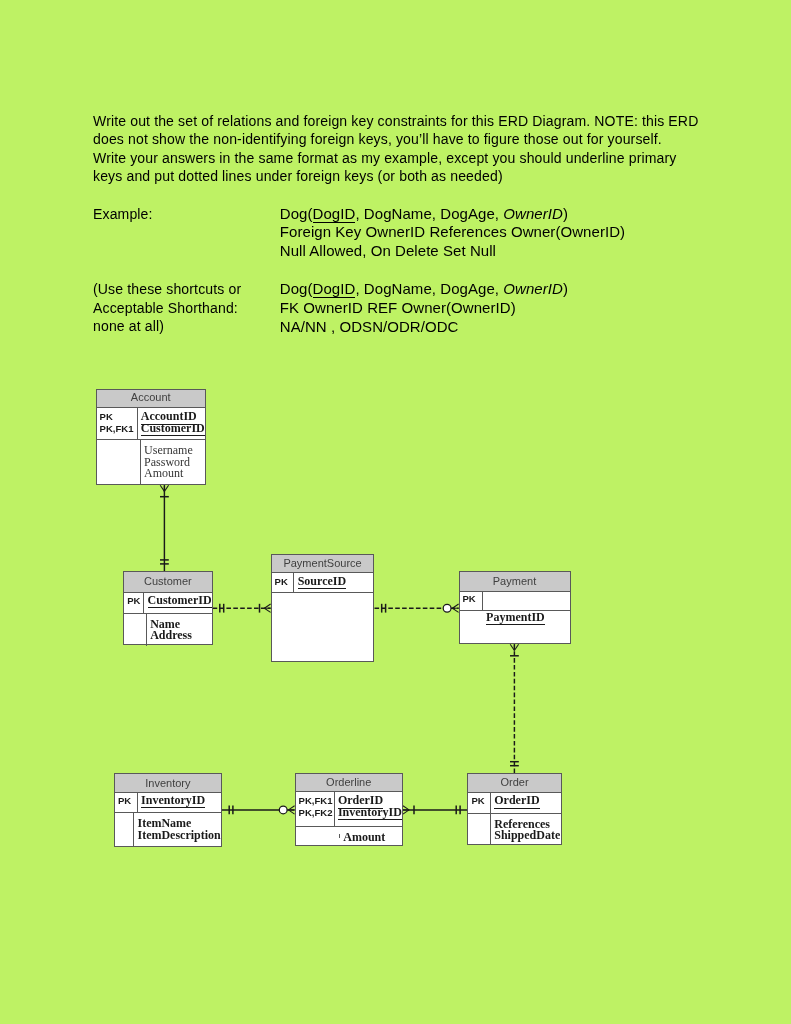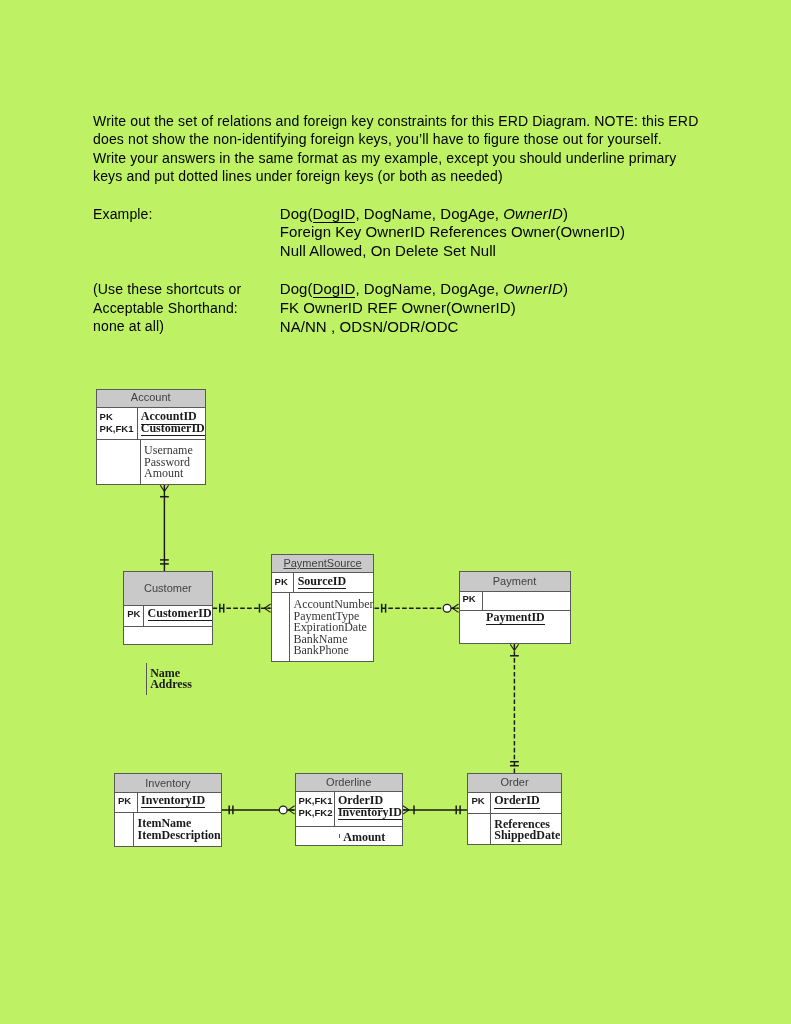--- a/index.html
+++ b/index.html
@@ -156,59 +156,49 @@
         <div class="sect" style="height: 43.9px;">
           <div class="kcol" style="width: 44.3px;"></div>
           <div class="fcol plain" style="padding-top: 5px;">
             <div>Username</div>
             <div>Password</div>
             <div>Amount</div>
           </div>
         </div>
       </div>
       <div class="tbl" style="left: 123.2px; top: 571px; width: 89.4px; height: 73.6px;">
-        <div class="thead" style="height: 34px;">
+        <div class="thead" style="height: 21px;">
           <span style="transform: translateZ(0px);">Customer</span>
         </div>
         <div class="sect top" style="height: 21.1px;">
           <div class="kcol" style="width: 22.8px; padding-top: 1.9px;">
             <div>PK</div>
           </div>
           <div class="fcol pk" style="padding-top: 1.9px;">
             <div><span>CustomerID</span></div>
           </div>
         </div>
-        <div class="sect" style="height: 31.5px; margin-top: 36px;">
+        <div class="sect" style="height: 31.5px;">
           <div class="kcol" style="width: 22.8px;"></div>
           <div class="fcol b" style="padding-top: 4.5px;">
             <div>Name</div>
             <div>Address</div>
           </div>
         </div>
       </div>
       <div class="tbl" style="left: 270.6px; top: 554.1px; width: 103.9px; height: 107.7px;">
         <div class="thead" style="height: 18.2px;">
-          <span style="transform: translateZ(0px); text-decoration: underline;">PaymentSource</span>
+          <span style="transform: translateZ(0px);">PaymentSource</span>
         </div>
         <div class="sect top" style="height: 19.7px;">
           <div class="kcol" style="width: 22.9px; padding-top: 2.3px;">
             <div>PK</div>
           </div>
           <div class="fcol pk" style="padding-top: 2.3px;">
             <div><span>SourceID</span></div>
-          </div>
-        </div>
-        <div class="sect" style="height: 67.8px;">
-          <div class="kcol" style="width: 22.9px;"></div>
-          <div class="fcol plain" style="padding-top: 6.1px;">
-            <div>AccountNumber</div>
-            <div>PaymentType</div>
-            <div>ExpirationDate</div>
-            <div>BankName</div>
-            <div>BankPhone</div>
           </div>
         </div>
       </div>
       <div class="tbl" style="left: 458.5px; top: 571px; width: 112px; height: 72.7px;">
         <div class="thead" style="height: 19.5px;">
           <span style="transform: translateZ(0px);">Payment</span>
         </div>
         <div class="sect top" style="height: 19.6px;">
           <div class="kcol" style="width: 23.4px; padding-top: 1.9px;">
             <div>PK</div>

